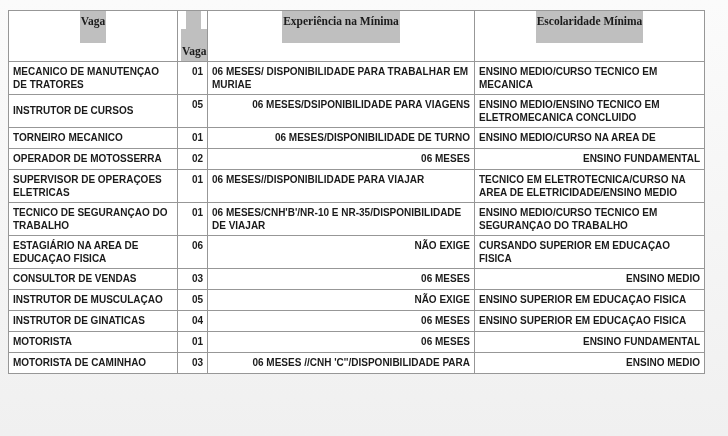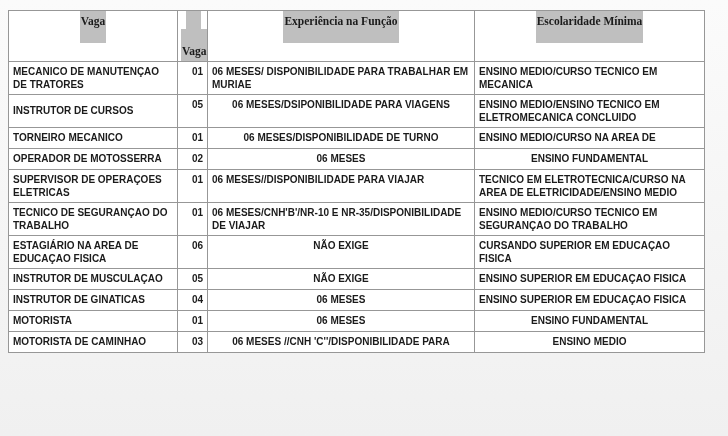--- a/index.html
+++ b/index.html
@@ -54,38 +54,38 @@
     font-size: 10px;
     line-height: 13px;
     padding: 3px 4px;
     height: 14px;
     vertical-align: top;
     background: #ffffff;
   }
   td.col-vaga { vertical-align: middle; text-align: left; }
   td.col-num  { vertical-align: top; text-align: right; }
   .al-left   { text-align: left; }
-  .al-center { text-align: center; }
+  .al-center { text-align: right; }
 </style>
 </head>
 <body>
 
 <div class="page">
   <table class="vagas">
     <colgroup>
       <col class="c-vaga">
       <col class="c-num">
       <col class="c-exp">
       <col class="c-esc">
     </colgroup>
     <thead>
       <tr>
         <th class="h-vaga"><span class="hl">Vaga</span></th>
         <th class="h-num"><span class="hl">Nº de Vaga</span></th>
-        <th class="h-exp"><span class="hl">Experiência na Função</span></th>
+        <th class="h-exp"><span class="hl">Experiência na Mínima</span></th>
         <th class="h-esc"><span class="hl">Escolaridade Mínima</span></th>
       </tr>
     </thead>
     <tbody>
 
     <tr>
           <td class="col-vaga al-left">MECANICO DE MANUTENÇAO DE TRATORES</td>
           <td class="col-num al-left">01</td>
           <td class="col-exp al-left">06 MESES/ DISPONIBILIDADE PARA TRABALHAR EM MURIAE</td>
           <td class="col-esc al-left">ENSINO MEDIO/CURSO TECNICO EM MECANICA</td>
@@ -120,20 +120,26 @@
           <td class="col-exp al-left">06 MESES/CNH'B'/NR-10 E NR-35/DISPONIBILIDADE DE VIAJAR</td>
           <td class="col-esc al-left">ENSINO MEDIO/CURSO TECNICO EM SEGURANÇAO DO TRABALHO</td>
         </tr>
         <tr>
           <td class="col-vaga al-left">ESTAGIÁRIO NA AREA DE EDUCAÇAO FISICA</td>
           <td class="col-num al-left">06</td>
           <td class="col-exp al-center">NÃO EXIGE</td>
           <td class="col-esc al-left">CURSANDO SUPERIOR EM EDUCAÇAO FISICA</td>
         </tr>
         <tr>
+          <td class="col-vaga al-left">CONSULTOR DE VENDAS</td>
+          <td class="col-num al-left">03</td>
+          <td class="col-exp al-center">06 MESES</td>
+          <td class="col-esc al-center">ENSINO MEDIO</td>
+        </tr>
+        <tr>
           <td class="col-vaga al-left">INSTRUTOR DE MUSCULAÇAO</td>
           <td class="col-num al-left">05</td>
           <td class="col-exp al-center">NÃO EXIGE</td>
           <td class="col-esc al-left">ENSINO SUPERIOR EM EDUCAÇAO FISICA</td>
         </tr>
         <tr>
           <td class="col-vaga al-left">INSTRUTOR DE GINATICAS</td>
           <td class="col-num al-left">04</td>
           <td class="col-exp al-center">06 MESES</td>
           <td class="col-esc al-left">ENSINO SUPERIOR EM EDUCAÇAO FISICA</td>

